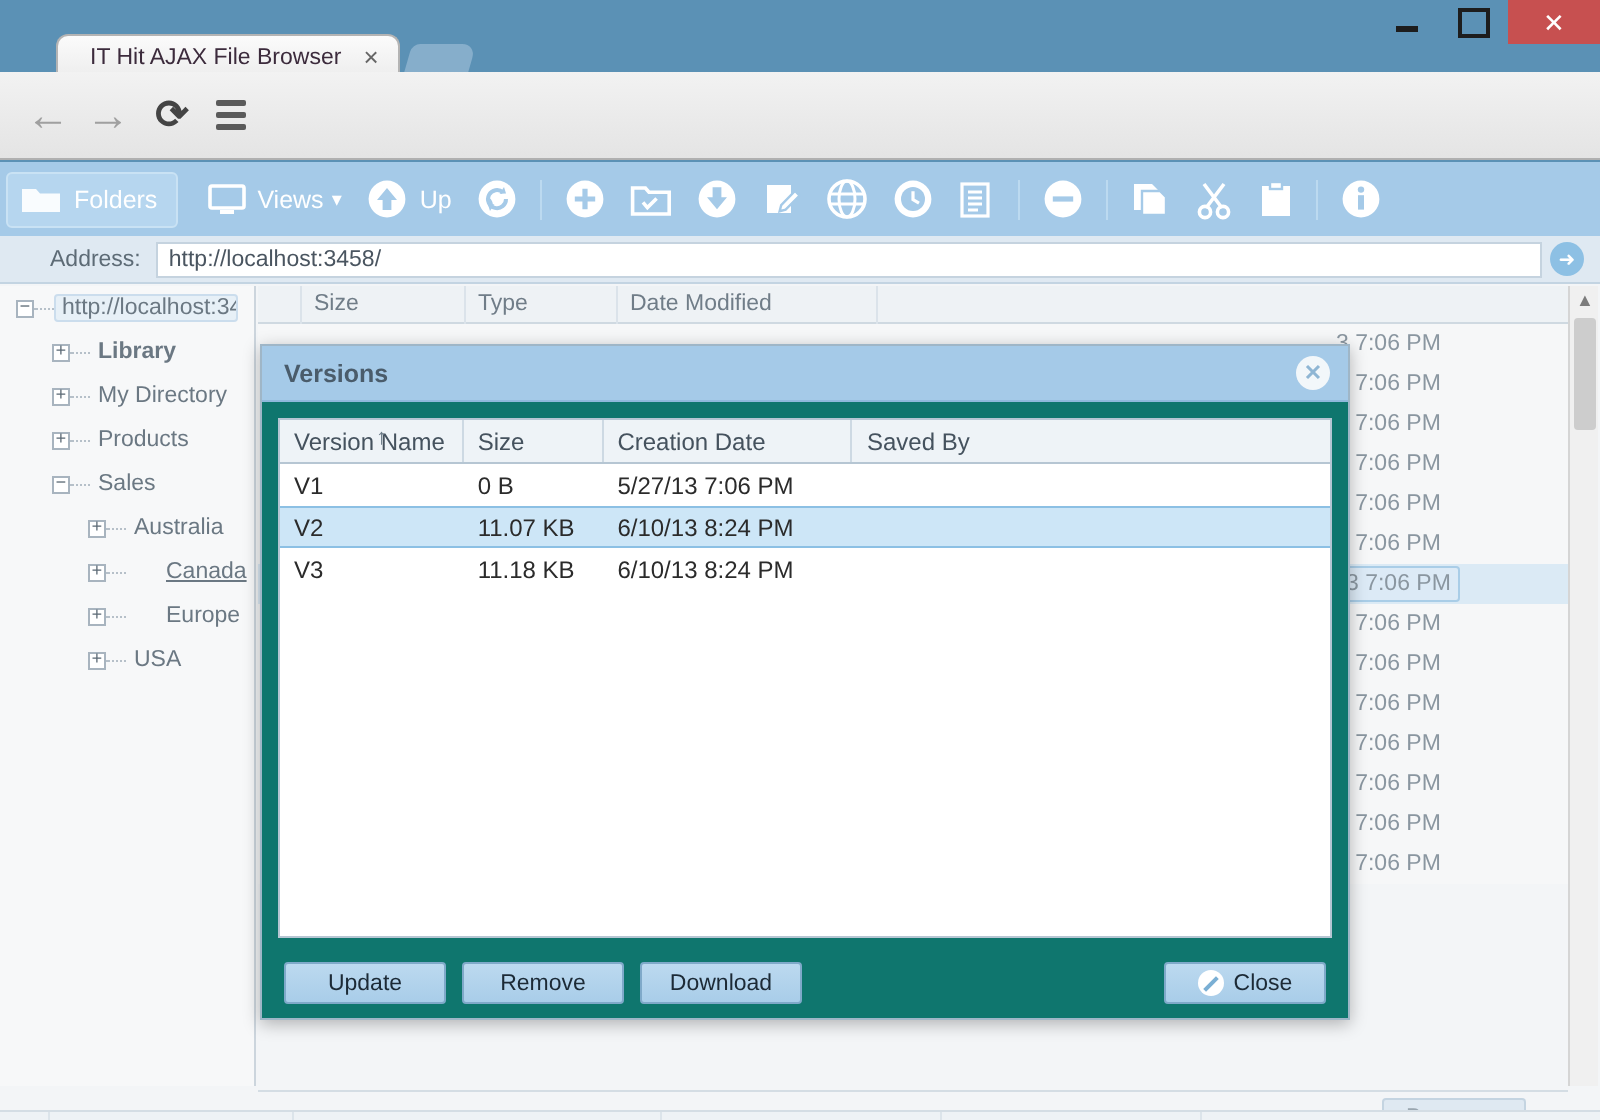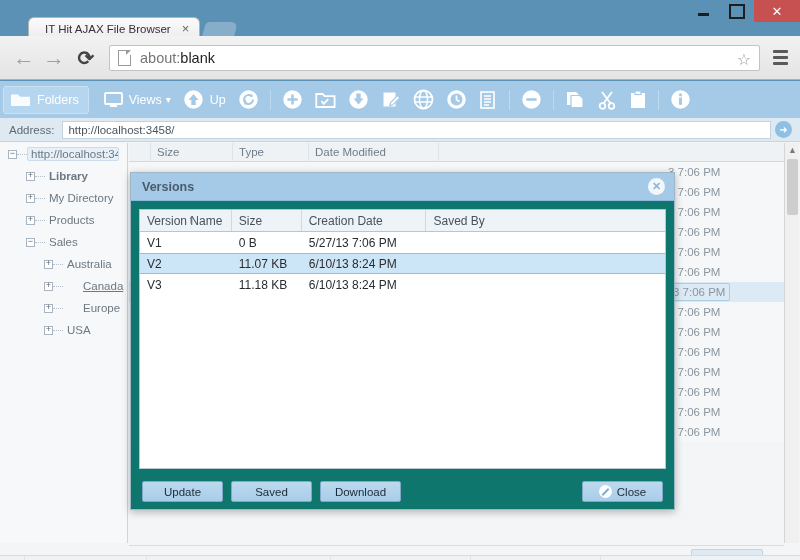--- a/index.html
+++ b/index.html
@@ -93,21 +93,21 @@
     background: #b6d6ef; border: 1px solid #c9e2f4; border-radius: 3px;
     height: 28px; margin: 0 3px; padding: 0 9px 0 6px;
   }
   .icon-svg { display: block; }
 
   .addressbar {
     position: absolute; left: 0; top: 37px; width: 800px; height: 24px;
     background: #dfe9f2; display: flex; align-items: center;
     border-bottom: 1px solid #c3d4e2;
   }
-  .addr-label { font-size: 11.5px; color: #5d6b76; margin-left: 9px; }
+  .addr-label { font-size: 11.5px; color: #5d6b76; margin-left: 25px; }
   .addr-input {
     flex: 1; height: 18px; margin-left: 8px; margin-right: 4px;
     background: #fff; border: 1px solid #c5d3df;
     font-size: 11.5px; color: #4a5560; display: flex; align-items: center; padding-left: 5px;
   }
   .addr-go {
     width: 17px; height: 17px; border-radius: 50%; background: #8dc0e4;
     margin-right: 8px; display: flex; align-items: center; justify-content: center;
     color: #fff; font-size: 10px;
   }
@@ -228,25 +228,20 @@
         <div class="wc wc-min"></div>
         <div class="wc wc-max"></div>
         <div class="wc wc-close">✕</div>
       </div>
     </div>
 
     <div class="navbar">
       <div class="nav-ico back">←</div>
       <div class="nav-ico fwd">→</div>
       <div class="nav-ico reload">⟳</div>
-      <div class="omnibox">
-        <div class="omni-doc"></div>
-        <div class="omni-url"><span class="dim">about:</span><span>blank</span></div>
-        <div class="omni-star">☆</div>
-      </div>
       <div class="menu-btn">
           <i></i>
           <i></i>
           <i></i>
         </div>
     </div>
 
     <div class="app">
 
       <div class="app-toolbar">
@@ -526,21 +521,21 @@
                 <div class="vc" style="width: 70px;">11.18 KB</div>
                 <div class="vc" style="width: 125px;">6/10/13 8:24 PM</div>
                 <div class="vc" style="width: 239px;"></div>
               </div>
             </div>
         </div>
       </div>
 
       <div class="modal-footer">
         <div class="mbtn" style="left:11px;width:81px">Update</div>
-        <div class="mbtn" style="left:100px;width:81px">Saved</div>
+        <div class="mbtn" style="left:100px;width:81px">Remove</div>
         <div class="mbtn" style="left:189px;width:81px">Download</div>
         <div class="mbtn close-btn" style="right:11px;width:81px">
           <span class="close-ico"></span>
           <span>Close</span>
         </div>
       </div>
     </div>
 
   </div>
 </div>

